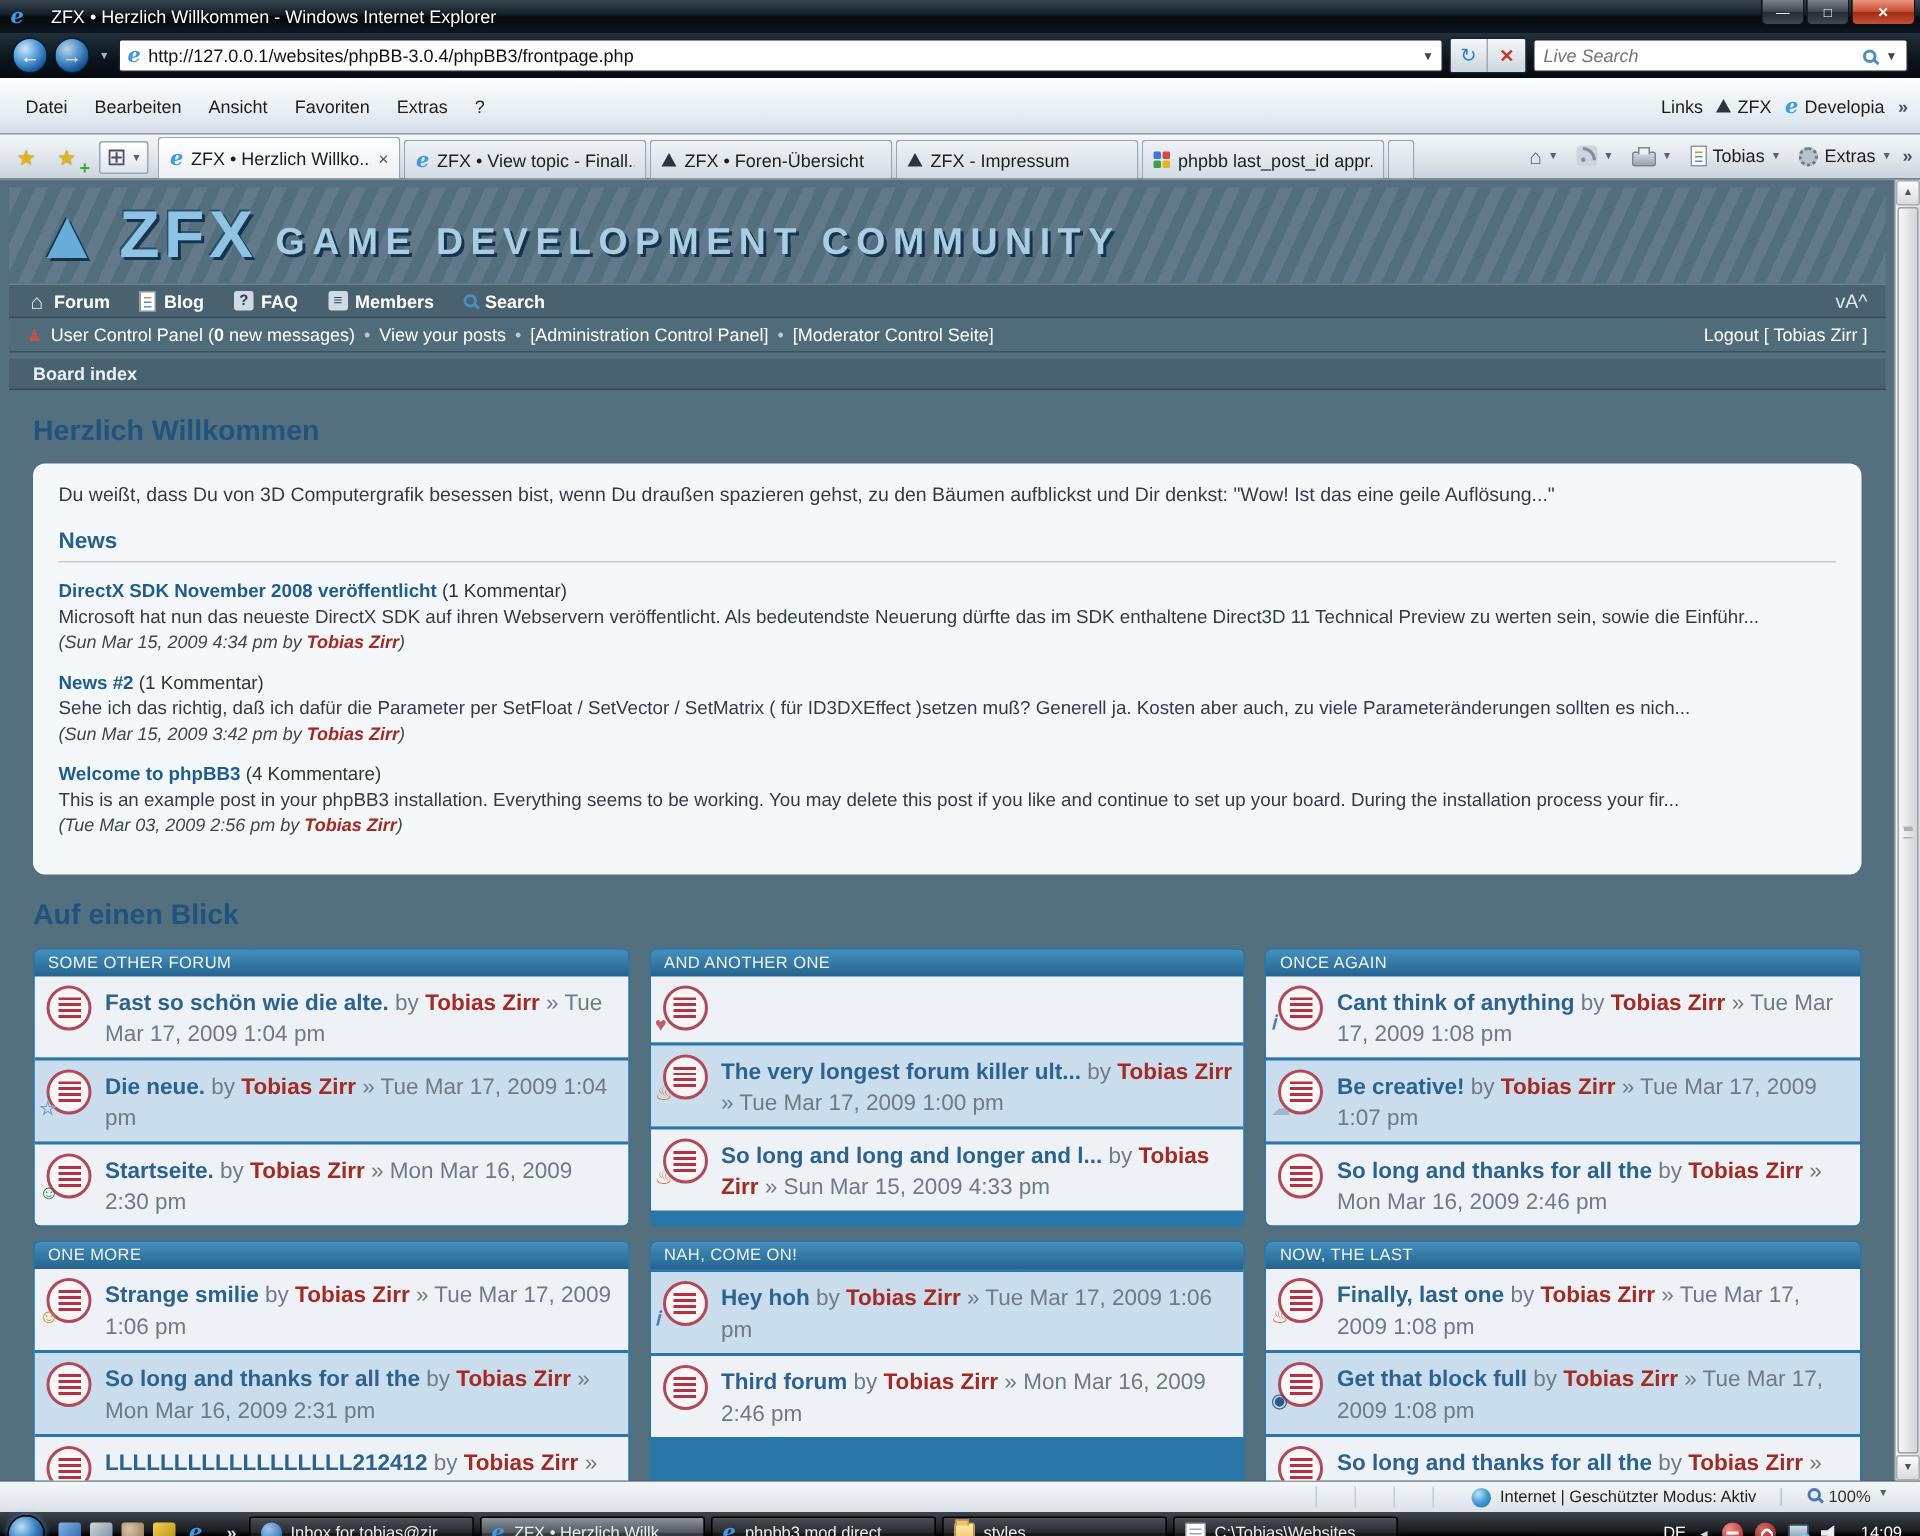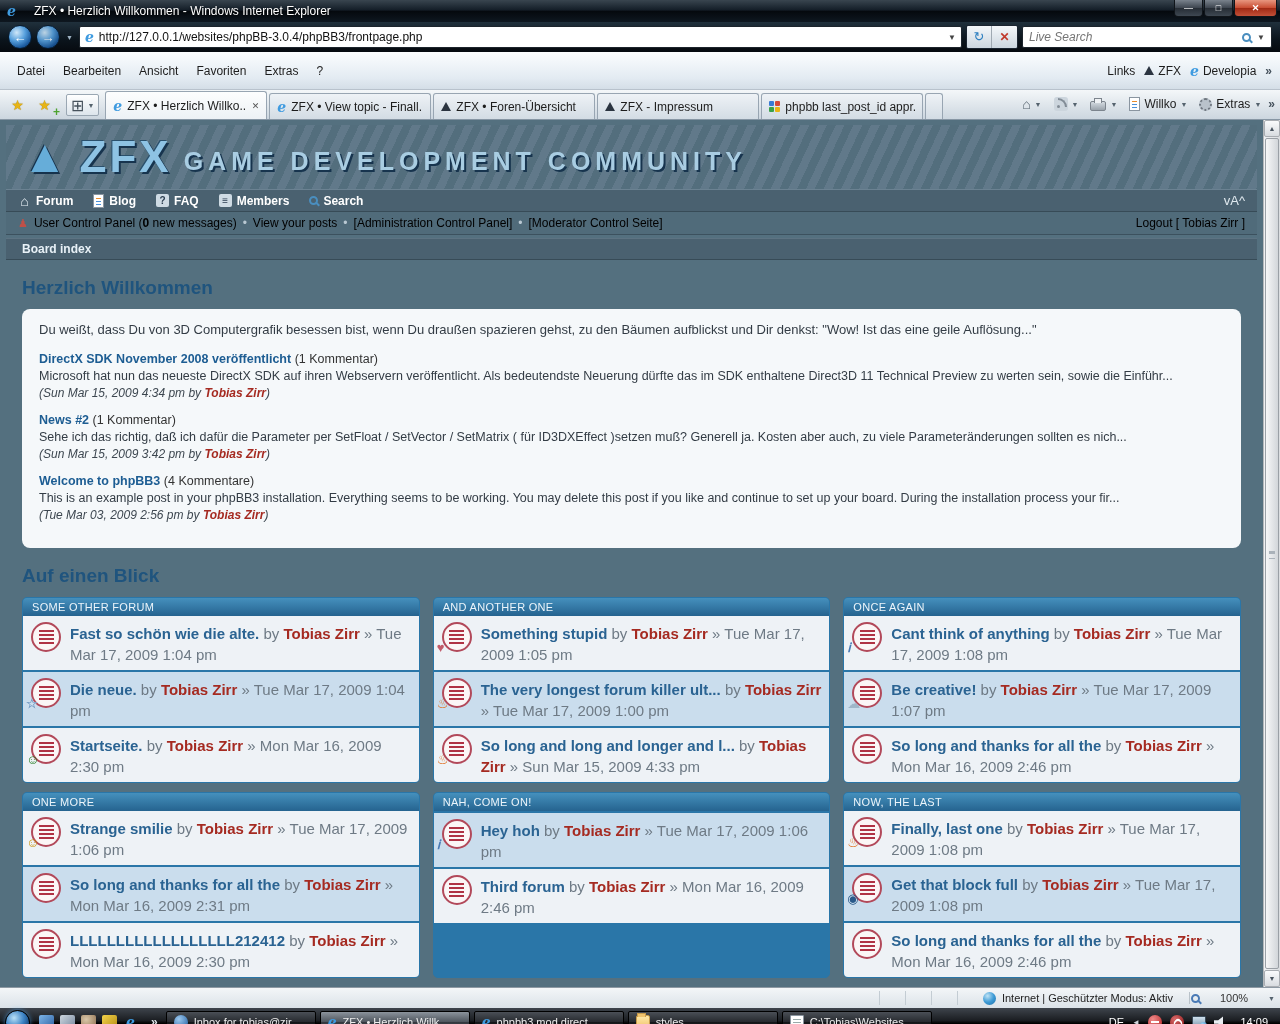--- a/index.html
+++ b/index.html
@@ -90,21 +90,21 @@
   text-shadow:2px 2px 0 #17344e,-1px -1px 0 #2a506c;line-height:1}
 .logo-tag{font-size:25px;font-weight:bold;color:#a9cde2;letter-spacing:5px;text-shadow:2px 2px 0 #17344e;margin-top:8px}
 .sitenav{height:23px;background:#4a6170;border-top:1px solid #6b8292;border-bottom:1px solid #374b57;
   display:flex;align-items:center;gap:20px;padding:0 12px;font-size:12px;font-weight:bold;color:#fff}
 .nav-item{display:flex;align-items:center;gap:5px}
 .nico{display:inline-flex;align-items:center;justify-content:center;width:13px;height:13px;border-radius:2px;background:#cfdbe4;color:#2c3e50;font-size:10px;font-weight:bold;flex:none}
 .nico.house{background:transparent;color:#e8f0f6;font-size:14px}
 .nav-mag{color:#cfdbe4}
 .fontsize{margin-left:auto;color:#dfe8ee;font-weight:normal;font-size:13px}
 .userbar{height:23px;background:#506b7a;border-bottom:1px solid #3c515e;display:flex;align-items:center;gap:6px;padding:0 12px;font-size:12px;color:#d9e4ec}
-.userbar .lnk{color:#000000}
+.userbar .lnk{color:#ffffff}
 .ucpic{color:#c05048;font-size:11px}
 .bold0{font-weight:bold}
 .bullet{color:#b9c8d2}
 .logout{margin-left:auto}
 .boardbar{height:22px;background:#4a6170;border-top:1px solid #5d7382;border-bottom:1px solid #374b57;
   display:flex;align-items:center;padding:0 16px;font-size:12px;font-weight:bold;color:#e8f1f7;margin-top:3px}
 .content{padding:0 16px}
 h2.sec{font-size:19px;color:#1f547e;font-weight:600;margin:17px 0 10px}
 .panel{background:#f5f8fa;border-radius:8px;padding:13px 17px;color:#333c45}
 .quote{font-size:13px;margin-bottom:15px}
@@ -136,21 +136,21 @@
 .jump-row{display:flex;justify-content:flex-end;align-items:center;gap:8px;margin:15px 10px 0;font-size:12px;color:#e3ebf1}
 .jump-row select{height:20px;font-size:12px;width:172px;border:1px solid #7a8590;background:#fff;font-family:inherit}
 .gobtn{height:20px;padding:0 11px;font-size:11px;background:linear-gradient(#f5f6f7,#d4d9dd);border:1px solid #8b949c;border-radius:2px;font-family:inherit}
 
 
 .statusbar{height:21px;display:flex;align-items:center;background:linear-gradient(#f3f6f8,#dbe2e8);border-top:1px solid #8d99a3;font-size:11px;color:#222;padding:0 4px}
 .scell{height:14px;border-left:1px solid #c3ccd3;width:26px}
 .sspace{flex:1}
 .szone{display:flex;align-items:flex-start;gap:6px}
 .globe{width:13px;height:13px;border-radius:50%;background:radial-gradient(circle at 35% 30%,#bfe3f5,#3e9bd6 50%,#1b6ea8);flex:none}
-.zoomsec{display:flex;align-items:center;gap:20px;border-left:1px solid #b9c2c9;padding:0 1px;margin-left:16px;color:#333}
+.zoomsec{display:flex;gap:5px;border-left:1px solid #b9c2c9;padding:0 17px;margin-left:16px;color:#333}
 .zmag{border-color:#4a7ab5}.zmag::after{background:#4a7ab5}
 
 
 .taskbar{height:28px;display:flex;align-items:center;background:linear-gradient(#3e444c,#1a1d21 45%,#000 55%,#0a0b0d);padding:0 5px;gap:4px}
 .orb{width:25px;height:25px;border-radius:50%;flex:none;border:1px solid #000;
   background:radial-gradient(circle at 35% 30%,#b9e0f7,#3b82c4 45%,#123c6e 80%,#061a33);box-shadow:0 0 5px rgba(80,160,230,.7)}
 .ql{display:flex;gap:6px;align-items:center;margin:0 5px}
 .qlic{width:15px;height:15px;border-radius:2px;flex:none}
 .qlic.switcher{background:linear-gradient(135deg,#7db5e8,#2a5d9e)}
 .qlic.desktop{background:linear-gradient(135deg,#cfd8e0,#71839a)}
@@ -276,21 +276,21 @@
     <span class="cmd">
       <span class="rss"></span>
       <span class="caret">▼</span>
     </span>
     <span class="cmd">
       <span class="printer"></span>
       <span class="caret">▼</span>
     </span>
     <span class="cmd">
       <span class="pageic"></span>
-      <span>Willko</span>
+      <span>Tobias</span>
       <span class="caret">▼</span>
     </span>
     <span class="cmd">
       <span class="gear"></span>
       <span>Extras</span>
       <span class="caret">▼</span>
     </span>
     <span class="morec">»</span>
   </div>
 </div>
@@ -340,20 +340,21 @@
       <a class="lnk logout">Logout [ Tobias Zirr ]</a>
     </div>
 
     <div class="boardbar">Board index</div>
 
     <div class="content">
       <h2 class="sec">Herzlich Willkommen</h2>
 
       <div class="panel">
         <p class="quote">Du weißt, dass Du von 3D Computergrafik besessen bist, wenn Du draußen spazieren gehst, zu den Bäumen aufblickst und Dir denkst: "Wow! Ist das eine geile Auflösung..."</p>
+        <h3 class="news-h">News</h3>
 
         <div class="news-item">
           <p><a class="nt">DirectX SDK November 2008 veröffentlicht</a> <span class="nc">(1 Kommentar)</span></p>
           <p class="news-body">Microsoft hat nun das neueste DirectX SDK auf ihren Webservern veröffentlicht. Als bedeutendste Neuerung dürfte das im SDK enthaltene Direct3D 11 Technical Preview zu werten sein, sowie die Einführ...</p>
           <p class="news-meta"><span>(Sun Mar 15, 2009 4:34 pm by </span><a class="author">Tobias Zirr</a><span>)</span></p>
         </div>
         <div class="news-item">
           <p><a class="nt">News #2</a> <span class="nc">(1 Kommentar)</span></p>
           <p class="news-body">Sehe ich das richtig, daß ich dafür die Parameter per SetFloat / SetVector / SetMatrix ( für ID3DXEffect )setzen muß? Generell ja. Kosten aber auch, zu viele Parameteränderungen sollten es nich...</p>
           <p class="news-meta"><span>(Sun Mar 15, 2009 3:42 pm by </span><a class="author">Tobias Zirr</a><span>)</span></p>
@@ -393,21 +394,20 @@
           </div>
         </div>
 
         <div class="block">
           <div class="bhead">AND ANOTHER ONE</div>
           <div class="topic" style="border-top:none">
             <span class="ticon">
                 <span class="tlines"></span>
                 <span class="badge" data-badge="heart"></span>
               </span>
-            <p class="ttext"><a class="ttitle">Something stupid</a> <span>by</span> <a class="tauthor">Tobias Zirr</a> <span>»</span> <span>Tue Mar 17, 2009 1:05 pm</span></p>
           </div>
           <div class="topic alt">
             <span class="ticon">
                 <span class="tlines"></span>
                 <span class="badge" data-badge="fire"></span>
               </span>
             <p class="ttext"><a class="ttitle">The very longest forum killer ult...</a> <span>by</span> <a class="tauthor">Tobias Zirr</a> <span>»</span> <span>Tue Mar 17, 2009 1:00 pm</span></p>
           </div>
           <div class="topic">
             <span class="ticon">

